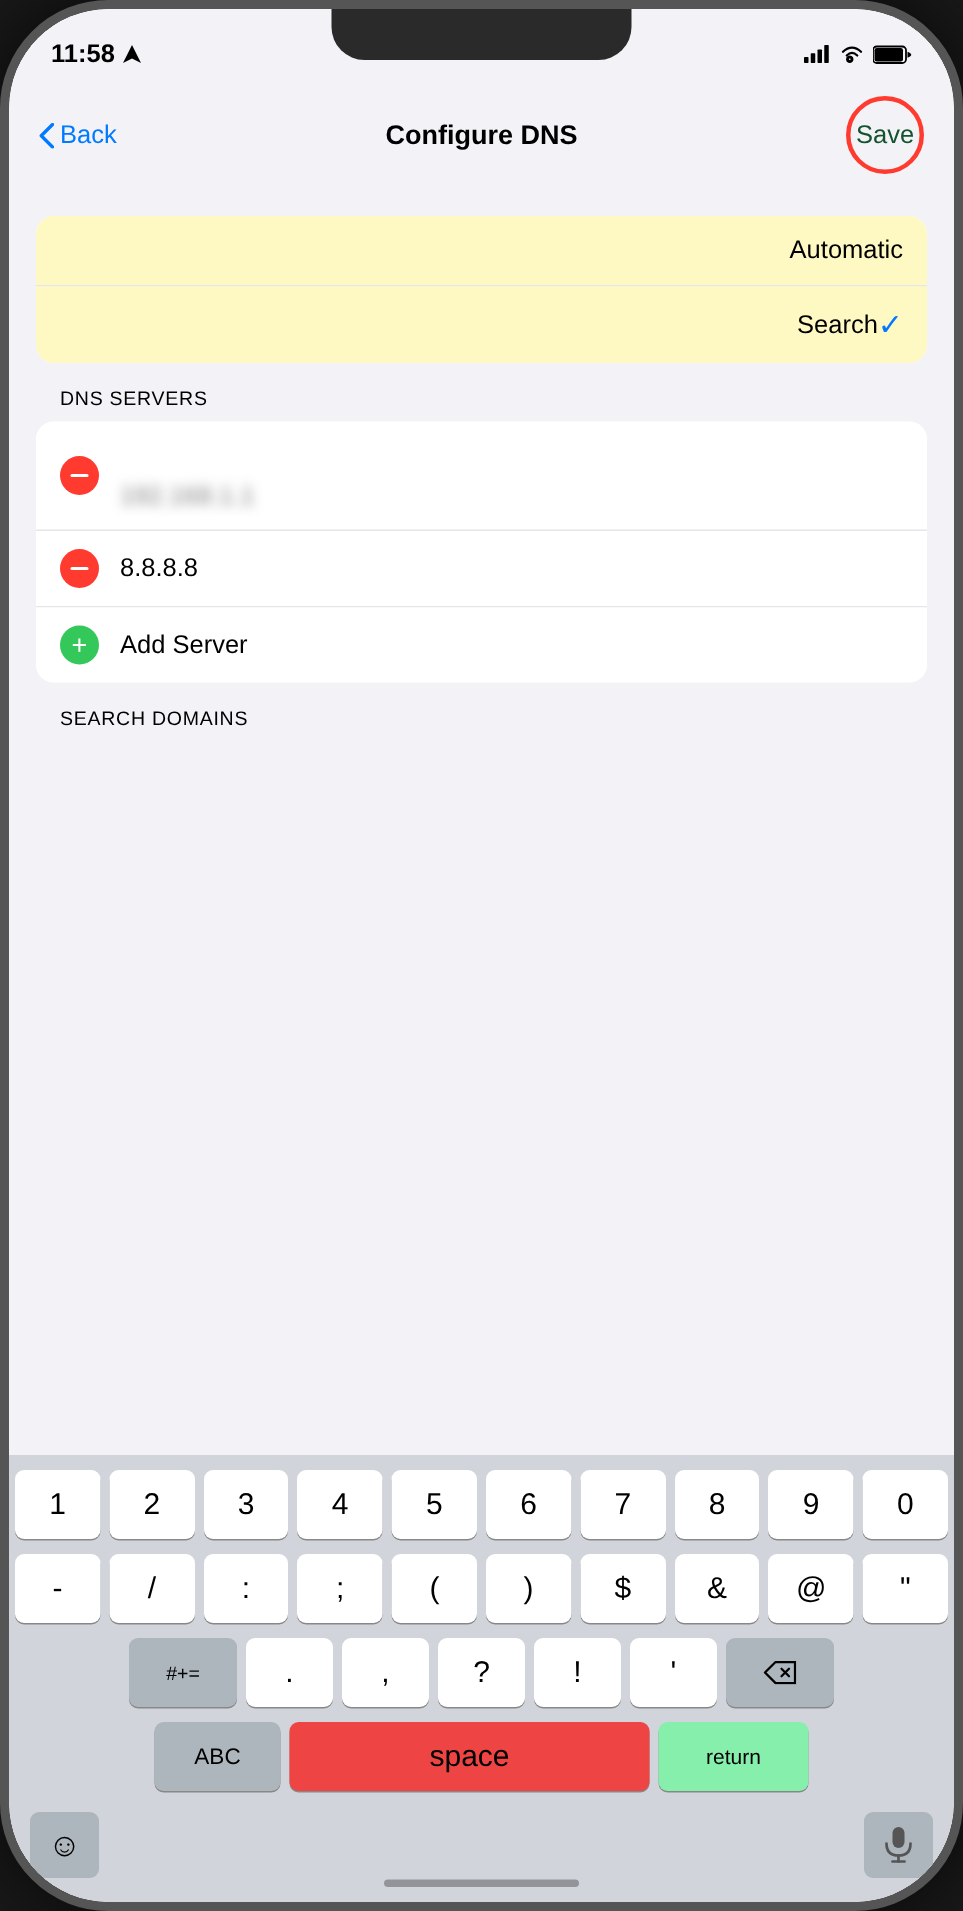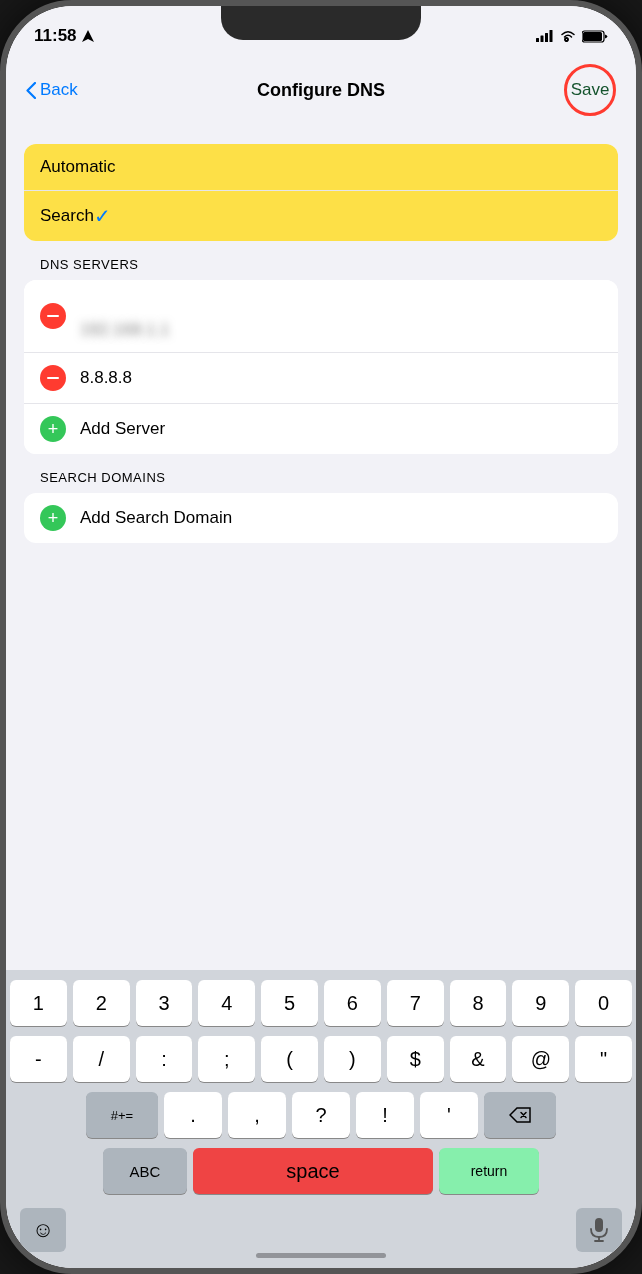--- a/index.html
+++ b/index.html
@@ -111,24 +111,24 @@
     
     .settings-group {
       background: #fff;
       margin: 0 18px 0;
       border-radius: 12px;
       overflow: hidden;
     }
     .settings-item {
       display: flex;
       align-items: center;
-      justify-content: flex-start;
+      justify-content: flex-end;
       padding: 13px 16px;
       border-bottom: 1px solid #e5e5ea;
-      background: #fde047;
+      background: #fef9c3;
     }
     .settings-item:last-child {
       border-bottom: none;
     }
     .settings-item-text {
       font-size: 17px;
       color: #000;
     }
     .checkmark {
       color: #007aff;
@@ -381,26 +381,20 @@
           <span class="dns-text">8.8.8.8</span>
         </div>
 
         <div class="dns-item">
           <div class="plus-btn"></div>
           <span class="add-text">Add Server</span>
         </div>
       </div>
 
       <div class="section-header">SEARCH DOMAINS</div>
-      <div class="settings-group">
-        <div class="dns-item">
-          <div class="plus-btn"></div>
-          <span class="add-text">Add Search Domain</span>
-        </div>
-      </div>
 
     </div>
 
     <div class="keyboard">
 
       <div class="keyboard-row">
         <div class="key">1</div>
         <div class="key">2</div>
         <div class="key">3</div>
         <div class="key">4</div>

